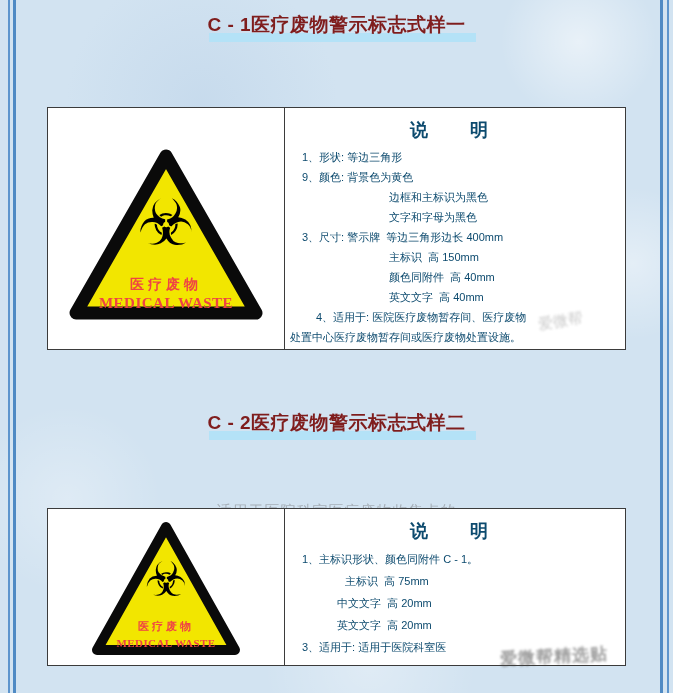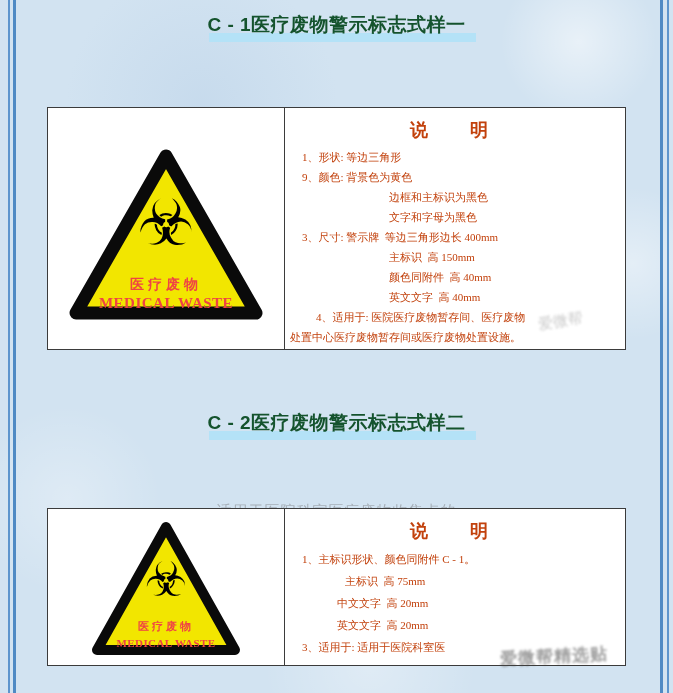--- a/index.html
+++ b/index.html
@@ -16,36 +16,36 @@
   }
   .frame-line{position:absolute;top:0;bottom:0;width:2px;background:#5d95cd;}
   .fl-1{left:8px;}
   .fl-2{left:13px;width:3px;background:#4f8ac4;}
   .fl-3{right:10px;width:3px;background:#4f8ac4;}
   .fl-4{right:4px;}
 
   .sec-title{position:absolute;left:0;width:100%;text-align:center;}
   .sec-title .t-wrap{position:relative;display:inline-block;}
   .sec-title .hl{position:absolute;left:2px;right:-10px;bottom:-4px;height:9px;background:#b4e2f7;}
-  .sec-title b{position:relative;z-index:1;font-size:19px;letter-spacing:.5px;color:#14532d;white-space:pre;}
+  .sec-title b{position:relative;z-index:1;font-size:19px;letter-spacing:.5px;color:#7f1d1d;white-space:pre;}
   .st-1{top:12px;}
   .st-2{top:410px;}
 
   .sec-sub{position:absolute;left:0;width:100%;text-align:center;
     color:#a7b0b9;font-size:15px;line-height:25px;letter-spacing:1px;white-space:pre;}
   .ss-1{top:55px;}
   .ss-2{top:448px;}
 
   .panel{position:absolute;left:47px;width:579px;background:#fff;border:1px solid #3b3b3b;
     display:flex;box-sizing:border-box;}
   .panel-1{top:107px;height:243px;}
   .panel-2{top:508px;height:158px;}
   .cell-sign{width:236px;flex:0 0 236px;display:flex;align-items:center;justify-content:center;}
   .cell-note{flex:1;border-left:1px solid #3b3b3b;padding:6px 4px 12px 4px;overflow:hidden;
-    font-family:Liberation Serif, serif;color:#c2410c;position:relative;}
+    font-family:Liberation Sans, sans-serif;color:#0c4a6e;position:relative;}
   .note-head{text-align:center;font-weight:bold;font-size:18px;letter-spacing:12px;
     white-space:pre;margin:4px 0 5px 0;}
   .note-line{font-size:11px;line-height:20px;white-space:pre;}
   .panel-2 .note-line{line-height:22px;}
   .ind-a{padding-left:13px;}
   .ind-b{padding-left:100px;}
   .ind-c{padding-left:27px;}
   .ind-d{padding-left:1px;}
   .ind-f{padding-left:56px;}
   .ind-g{padding-left:48px;}

